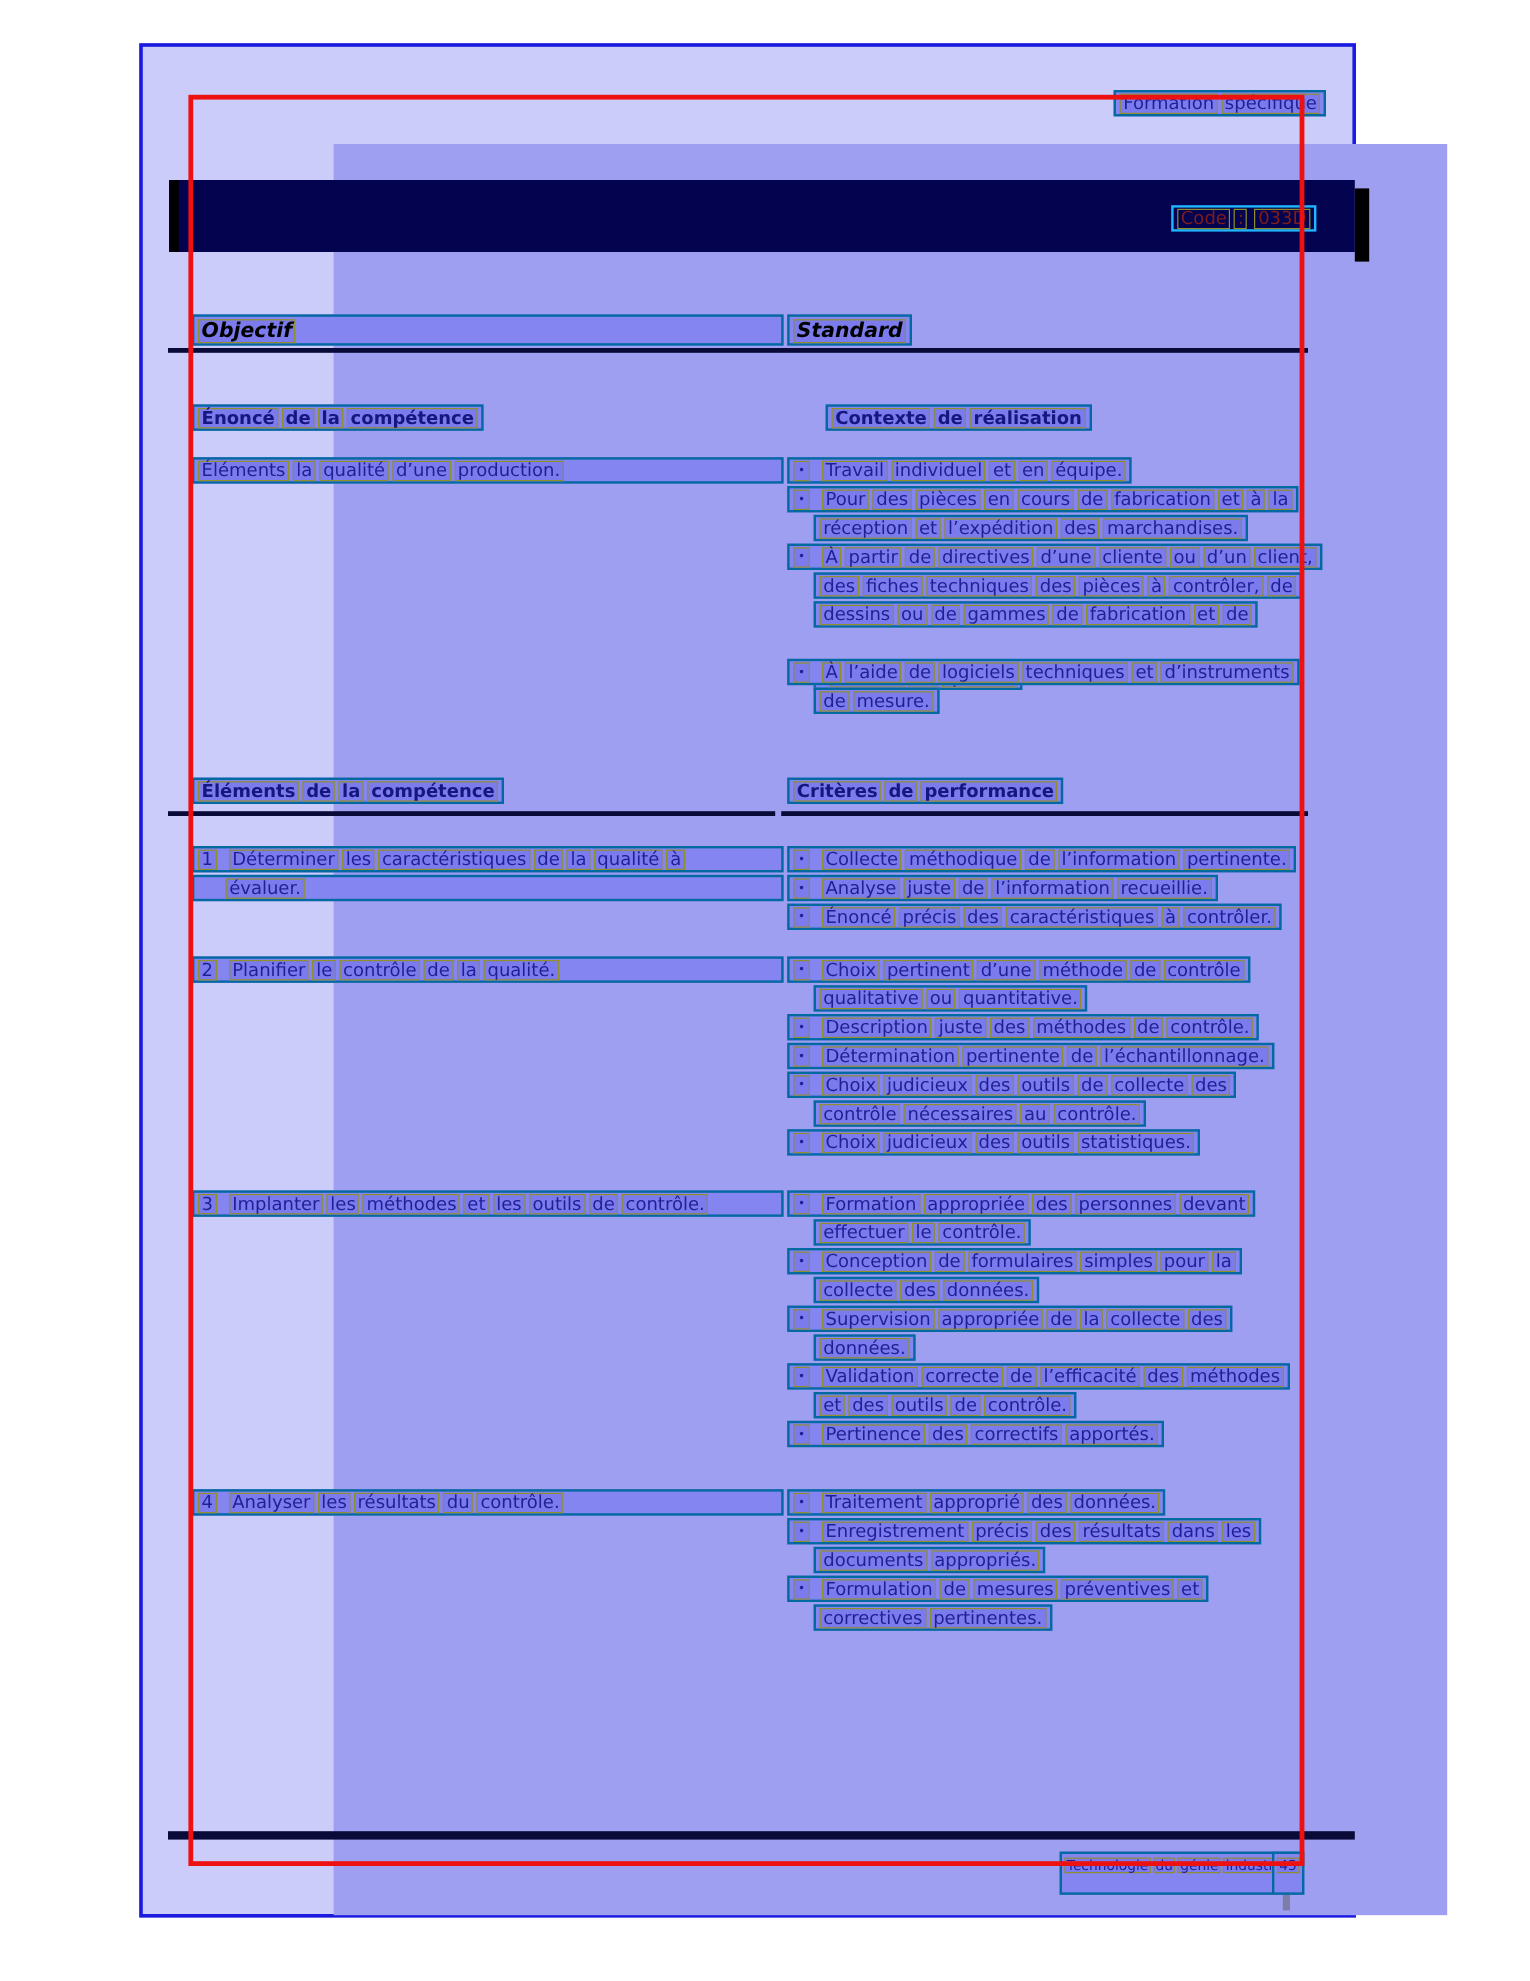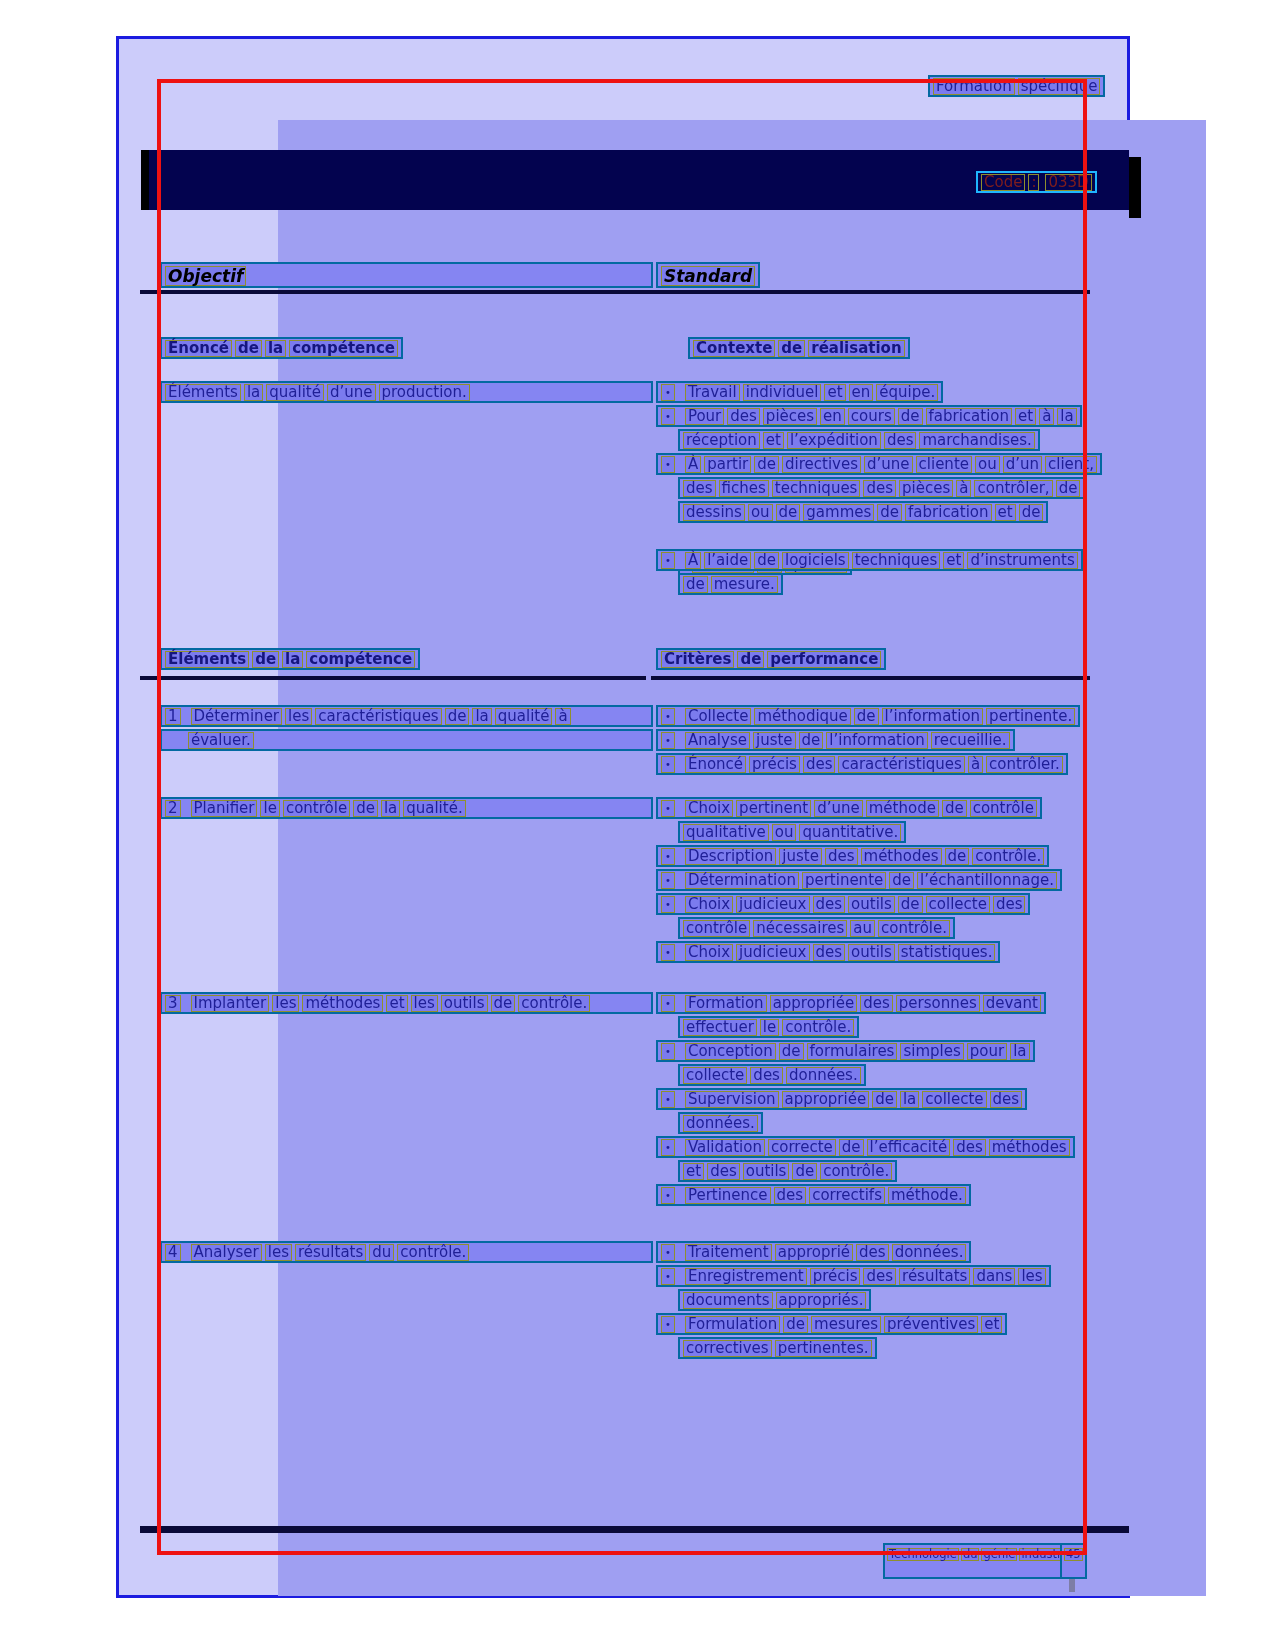--- a/index.html
+++ b/index.html
@@ -366,21 +366,21 @@
       <span class="word">des</span>
       <span class="word">outils</span>
       <span class="word">de</span>
       <span class="word">contrôle.</span>
     </div>
     <div class="tline fit" style="left: 656px; top: 1184px;">
       <span class="word dot">•</span>
       <span class="word">Pertinence</span>
       <span class="word">des</span>
       <span class="word">correctifs</span>
-      <span class="word">méthode.</span>
+      <span class="word">apportés.</span>
     </div>
     <div class="tline full" style="left: 160px; top: 1241px;">
       <span class="word num">4</span>
       <span class="word">Analyser</span>
       <span class="word">les</span>
       <span class="word">résultats</span>
       <span class="word">du</span>
       <span class="word">contrôle.</span>
     </div>
     <div class="tline fit" style="left: 656px; top: 1241px;">

